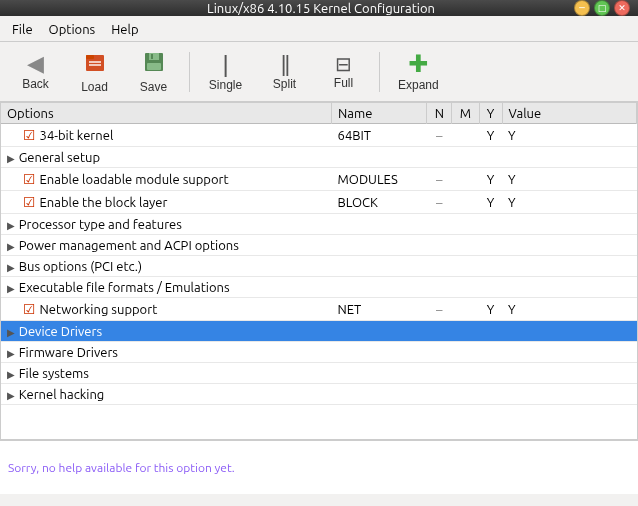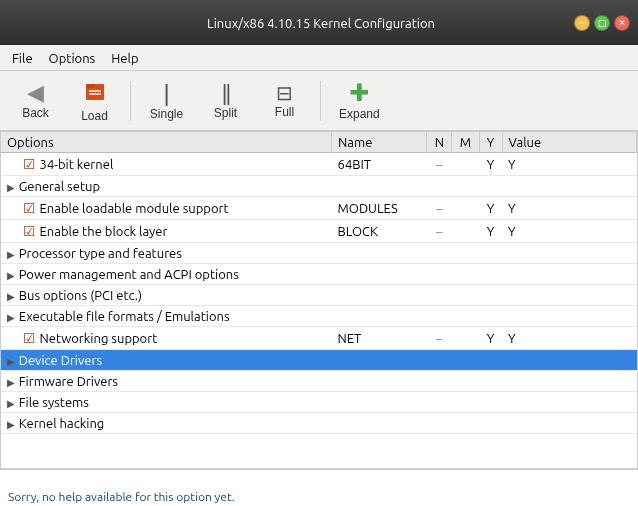--- a/index.html
+++ b/index.html
@@ -16,21 +16,21 @@
     #titlebar {
       background: linear-gradient(to bottom, #4a4a4a, #2d2d2d);
       color: #fff;
       text-align: center;
       padding: 4px 0;
       font-size: 13px;
       display: flex;
       align-items: center;
       justify-content: space-between;
       padding: 0 8px;
-      height: 45px;
+      height: 16px;
     }
     #titlebar-title {
       flex: 1;
       text-align: center;
       font-size: 13px;
     }
     .window-controls {
       display: flex;
       gap: 4px;
     }
@@ -176,21 +176,21 @@
       font-size: 10px;
       margin-right: 4px;
     }
 
     
     #help-text {
       background: #fff;
       border-top: 1px solid #ccc;
       padding: 20px 8px;
       font-size: 12px;
-      color: #0c4a6e;
+      color: #8b5cf6;
       min-height: 28px;
     }
 
     
     #table-container::-webkit-scrollbar { width: 12px; }
     #table-container::-webkit-scrollbar-track { background: #f0f0f0; }
     #table-container::-webkit-scrollbar-thumb { background: #aaa; border-radius: 6px; }
 
     .dash { color: #888; }
   </style>
@@ -221,20 +221,31 @@
   <button class="toolbar-btn">
     <span class="icon icon-load">
       <svg width="24" height="24" viewBox="0 0 24 24" fill="none">
         <rect x="3" y="5" width="18" height="16" rx="1" fill="#cc3300" opacity="0.85"></rect>
         <rect x="3" y="5" width="8" height="4" rx="1" fill="#cc4400"></rect>
         <rect x="6" y="11" width="12" height="2" fill="white" opacity="0.7"></rect>
         <rect x="6" y="14" width="12" height="2" fill="white" opacity="0.7"></rect>
       </svg>
     </span>
     <span>Load</span>
+  </button>
+  <button class="toolbar-btn">
+    <span class="icon icon-save">
+      <svg width="24" height="24" viewBox="0 0 24 24" fill="none">
+        <rect x="3" y="3" width="18" height="18" rx="1" fill="#558855"></rect>
+        <rect x="7" y="3" width="10" height="7" fill="#88bb88"></rect>
+        <rect x="9" y="4" width="2" height="5" fill="#558855"></rect>
+        <rect x="5" y="13" width="14" height="7" rx="1" fill="#88bb88"></rect>
+      </svg>
+    </span>
+    <span>Save</span>
   </button>
   <div class="toolbar-divider"></div>
   <button class="toolbar-btn">
     <span class="icon icon-single" style="font-size:24px;font-weight:100;color:#555;">|</span>
     <span>Single</span>
   </button>
   <button class="toolbar-btn">
     <span class="icon icon-split" style="font-size:22px;letter-spacing:-2px;color:#555;">||</span>
     <span>Split</span>
   </button>

